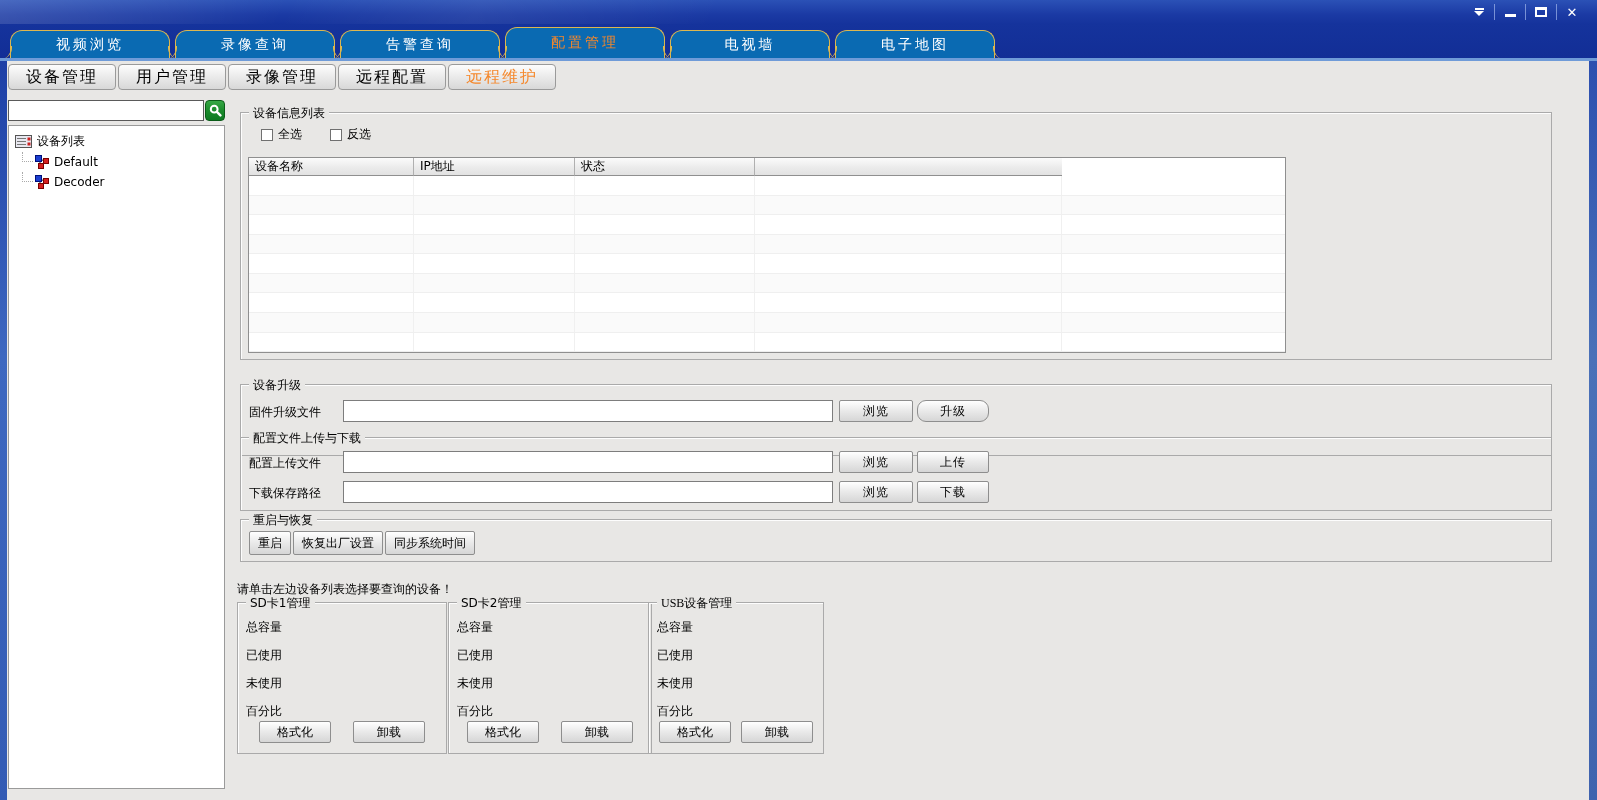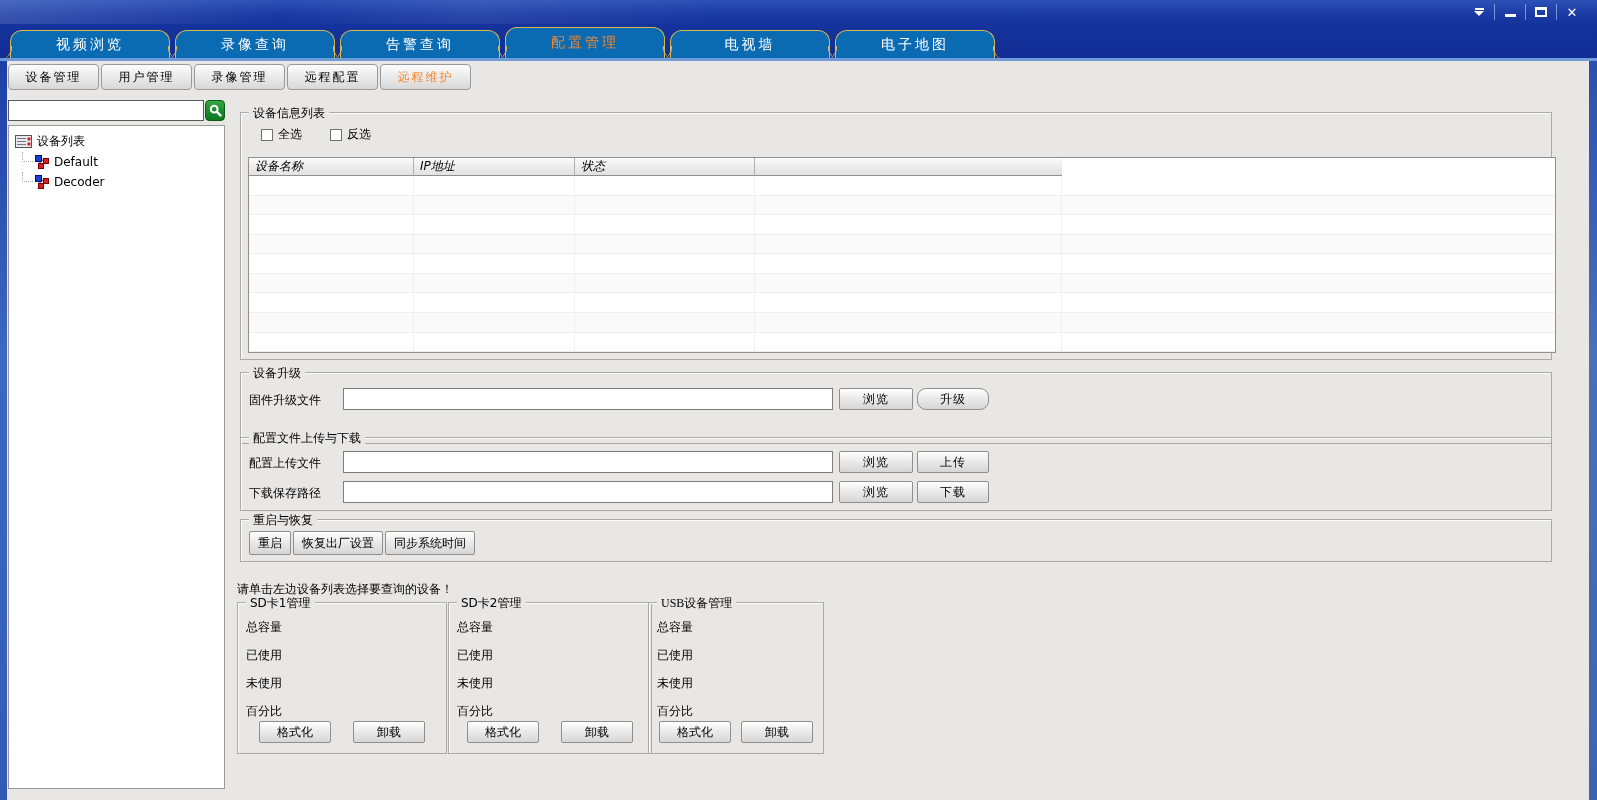--- a/index.html
+++ b/index.html
@@ -35,23 +35,23 @@
   .tabline { position:absolute; left:0; top:58px; width:1597px; height:3px; background:#6f9bd8; }
 
   
   .edge-left { position:absolute; left:0; top:61px; width:7px; height:739px;
     background:linear-gradient(180deg,#1d3fa6,#3e68c0 40%,#335bb4); }
   .edge-right { position:absolute; right:0; top:61px; width:8px; height:739px;
     background:linear-gradient(180deg,#2c4faf,#4a71b8 40%,#3f63ae); }
 
   
   .toolbar { position:absolute; left:8px; top:64px; display:flex; gap:2px; }
-  .tbtn { width:91px; height:26px; display:flex; align-items:center; justify-content:center;
+  .tbtn { width:108px; height:26px; display:flex; align-items:center; justify-content:center;
     background:linear-gradient(180deg,#fdfdfd,#ececec 45%,#d8d8d8); border:1px solid #9a9a9a;
-    border-radius:4px; font-size:12px; color:#000; letter-spacing:2px; cursor:pointer; }
+    border-radius:4px; font-size:16px; color:#000; letter-spacing:2px; cursor:pointer; }
   .tbtn.active { color:#f5872a; }
 
   
   .search-row { position:absolute; left:8px; top:100px; display:flex; align-items:center; }
   .search-input { width:196px; height:21px; border:1px solid #5a5a5a; background:#fff; font-size:12px; padding:0 4px; }
   .search-btn { width:20px; height:21px; margin-left:1px; border:1px solid #0a5c18; border-radius:4px;
     background:linear-gradient(180deg,#36a844,#1b8c2c 50%,#0e7a22); display:flex; align-items:center; justify-content:center; cursor:pointer; }
   .tree-panel { position:absolute; left:8px; top:125px; width:217px; height:664px;
     background:#fff; border:1px solid #9a9a9a; padding:5px 4px; font-size:12px; color:#000; }
   .tree-root { display:flex; align-items:center; gap:5px; padding:2px 2px; cursor:pointer; }
@@ -61,21 +61,21 @@
 
   
   .gbox { position:absolute; border:1px solid #aaa; box-shadow:inset 1px 1px 0 #fdfdfd; }
   .gtitle { position:absolute; top:-8px; left:8px; background:#e8e7e5; padding:0 4px; font-size:12px; color:#000; white-space:nowrap; }
 
   .cb-row { position:absolute; left:20px; top:13px; display:flex; align-items:center; font-size:12px; }
   .cb { width:12px; height:12px; border:1px solid #707070; background:#fff; display:inline-block; cursor:pointer; }
   .cb-label { margin:0 0 0 5px; }
   .cb2 { margin-left:28px; }
 
-  .dtable { position:absolute; left:7px; top:44px; width:1308px; border:1px solid #8f8f8f; background:#fff;font-style:italic; }
+  .dtable { position:absolute; left:7px; top:44px; width:1038px; border:1px solid #8f8f8f; background:#fff; }
   .thead { display:grid; grid-template-columns:165px 161px 180px 307px 1fr; height:18px; }
   .thcell { background:linear-gradient(180deg,#fbfbfb,#eaeaea 60%,#e2e2e2); border-right:1px solid #b0b0b0;
     border-bottom:1px solid #8f8f8f; font-size:12px; display:flex; align-items:center; padding-left:6px; cursor:pointer; }
   .thcell:last-child { border-right:none; }
   .tbody { height:176px; display:flex; flex-direction:column; overflow:hidden; }
   .trow { flex:1; display:grid; grid-template-columns:165px 161px 180px 307px 1fr; border-bottom:1px solid #efefef; }
   .trow.alt { background:#fafafa; }
   .tcell { border-right:1px solid #f0f0f0; }
   .tcell:last-child { border-right:none; }
 
@@ -278,21 +278,21 @@
             <div class="tcell"></div>
             <div class="tcell"></div>
             <div class="tcell"></div>
             <div class="tcell"></div>
             <div class="tcell"></div>
           </div>
         </div>
     </div>
   </div>
 
-  <div class="gbox" style="left:240px; top:372px; width:1312px; height:72px;">
+  <div class="gbox" style="left:240px; top:384px; width:1312px; height:72px;">
     <span class="gtitle">设备升级</span>
     <span class="flabel" style="left:8px; top:19px;">固件升级文件</span>
     <input class="tinput" style="left: 102px; top: 15px; width: 490px;" value="">
     <div class="btn" style="left:598px; top:15px; width:74px;">浏览</div>
     <div class="btn" style="left:676px; top:15px; width:72px;border-radius:9px;">升级</div>
   </div>
 
   <div class="gbox" style="left:240px; top:437px; width:1312px; height:74px;">
     <span class="gtitle">配置文件上传与下载</span>
     <span class="flabel" style="left:8px; top:17px;">配置上传文件</span>

